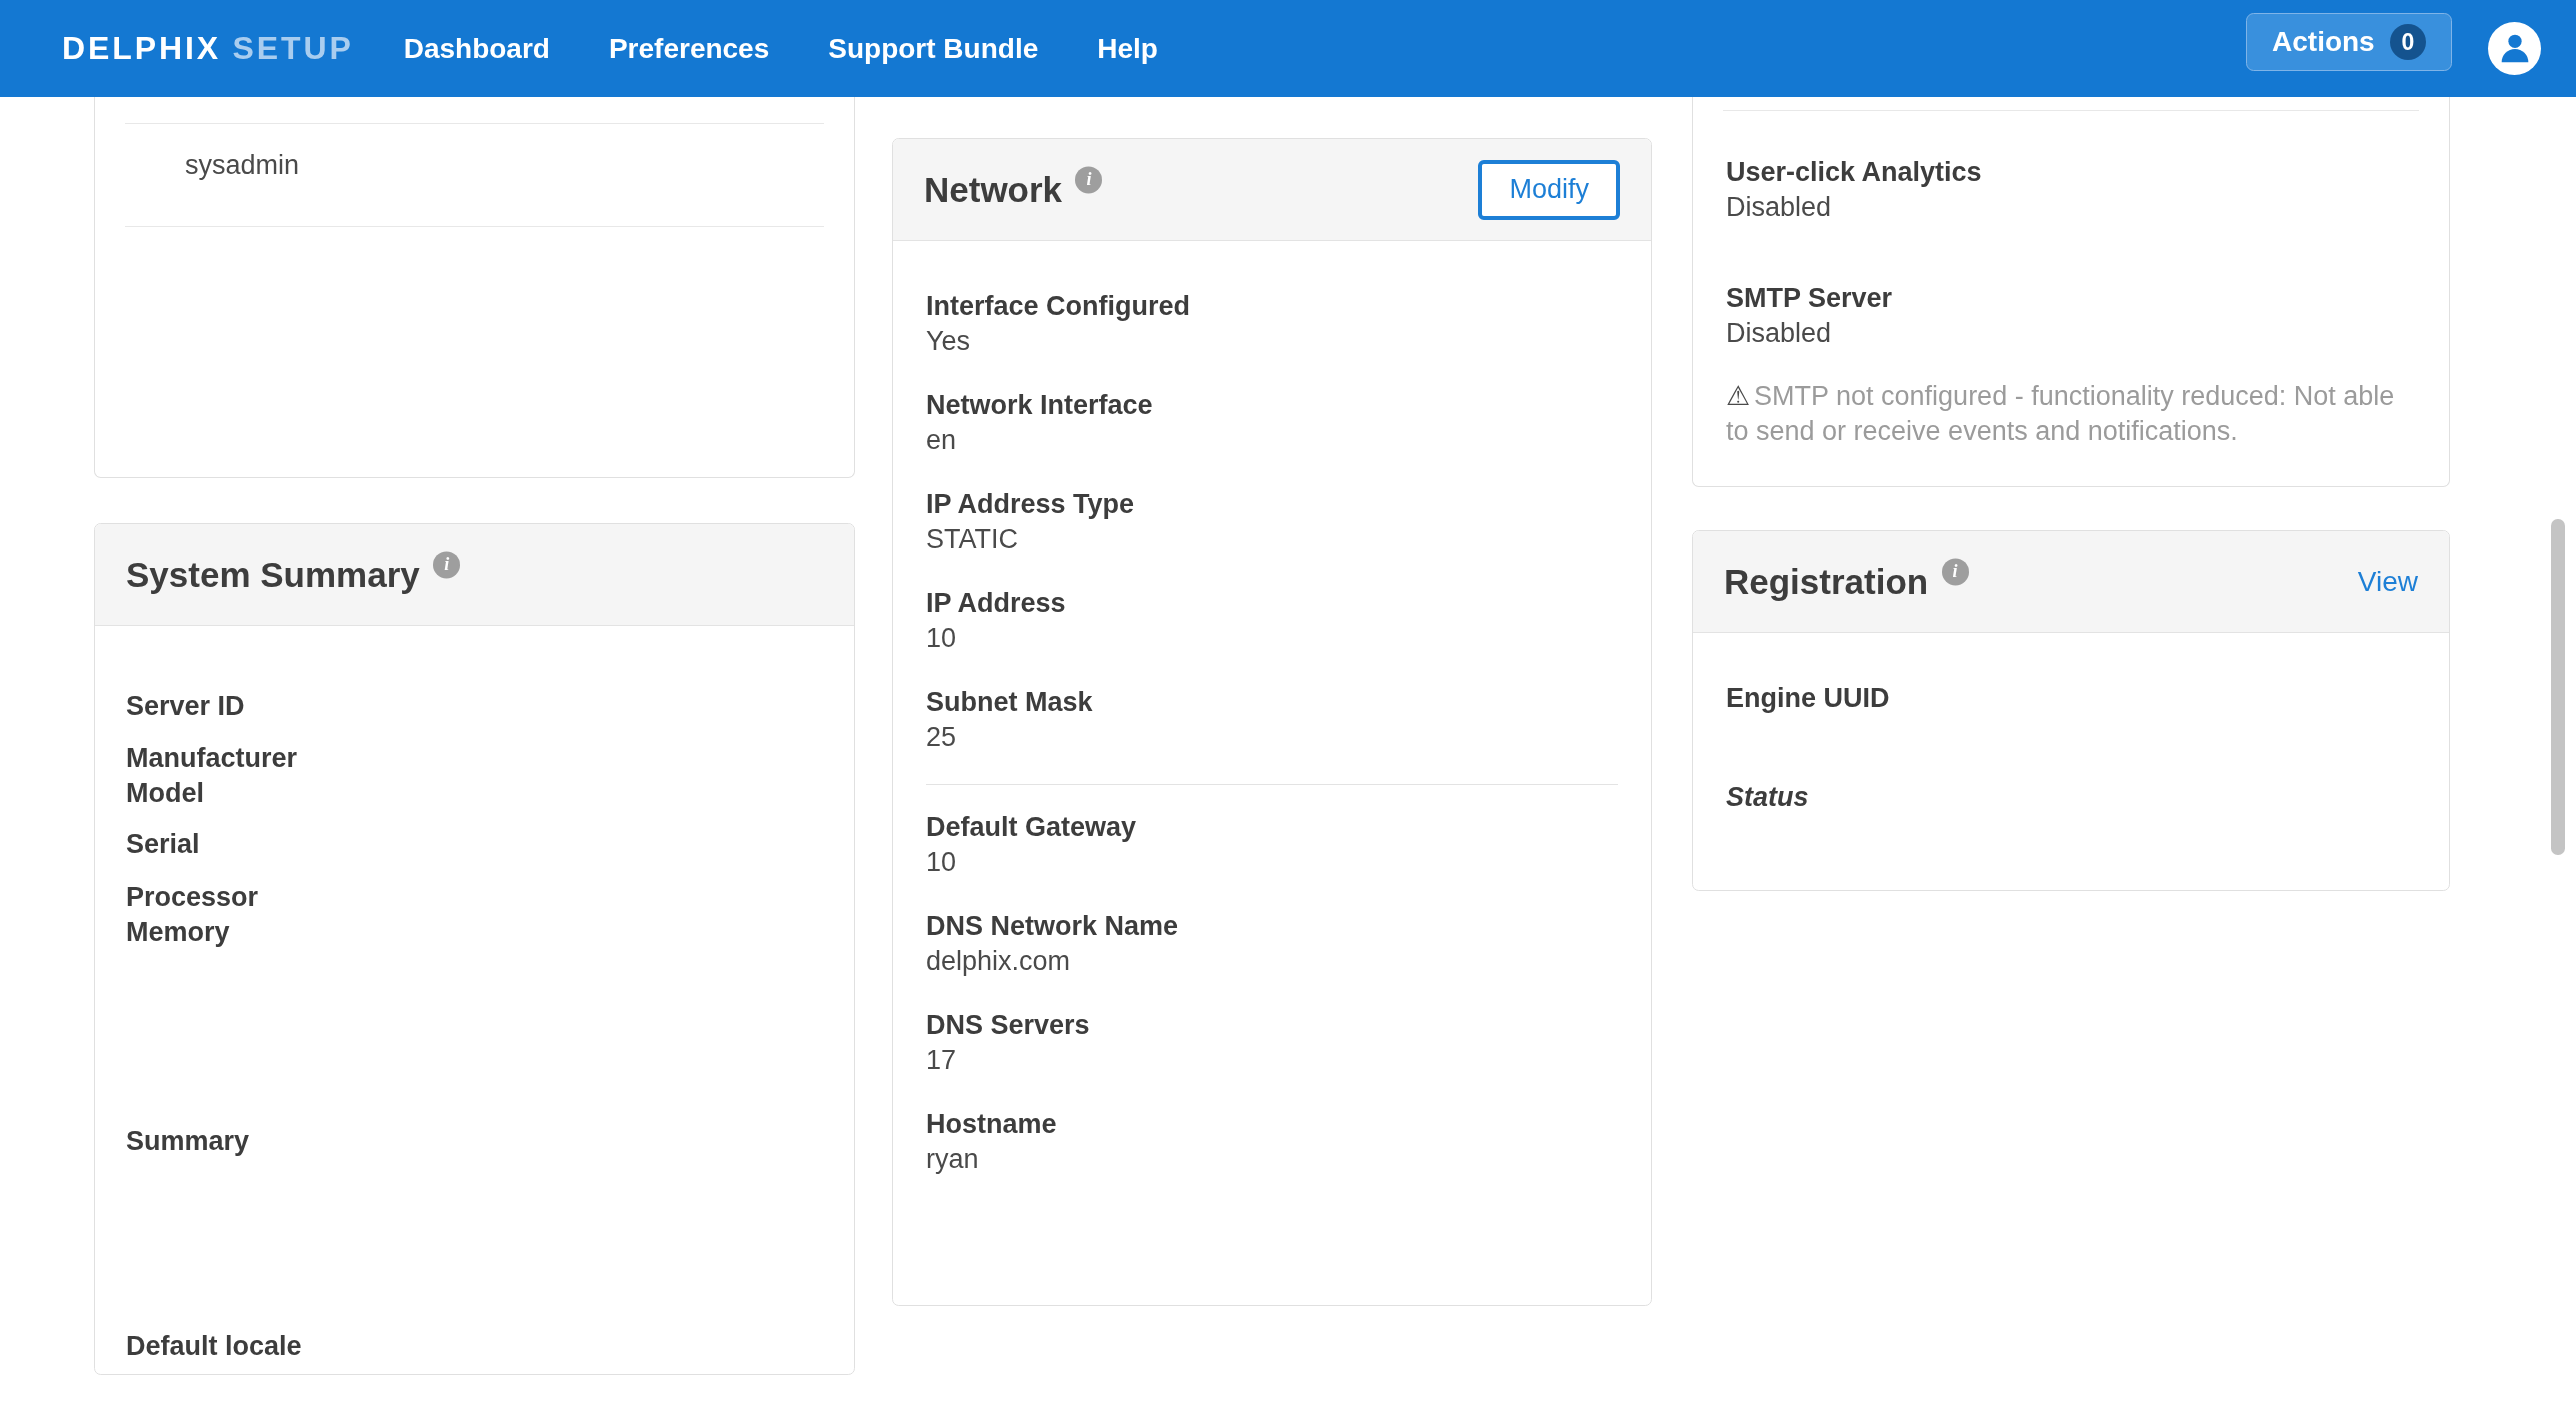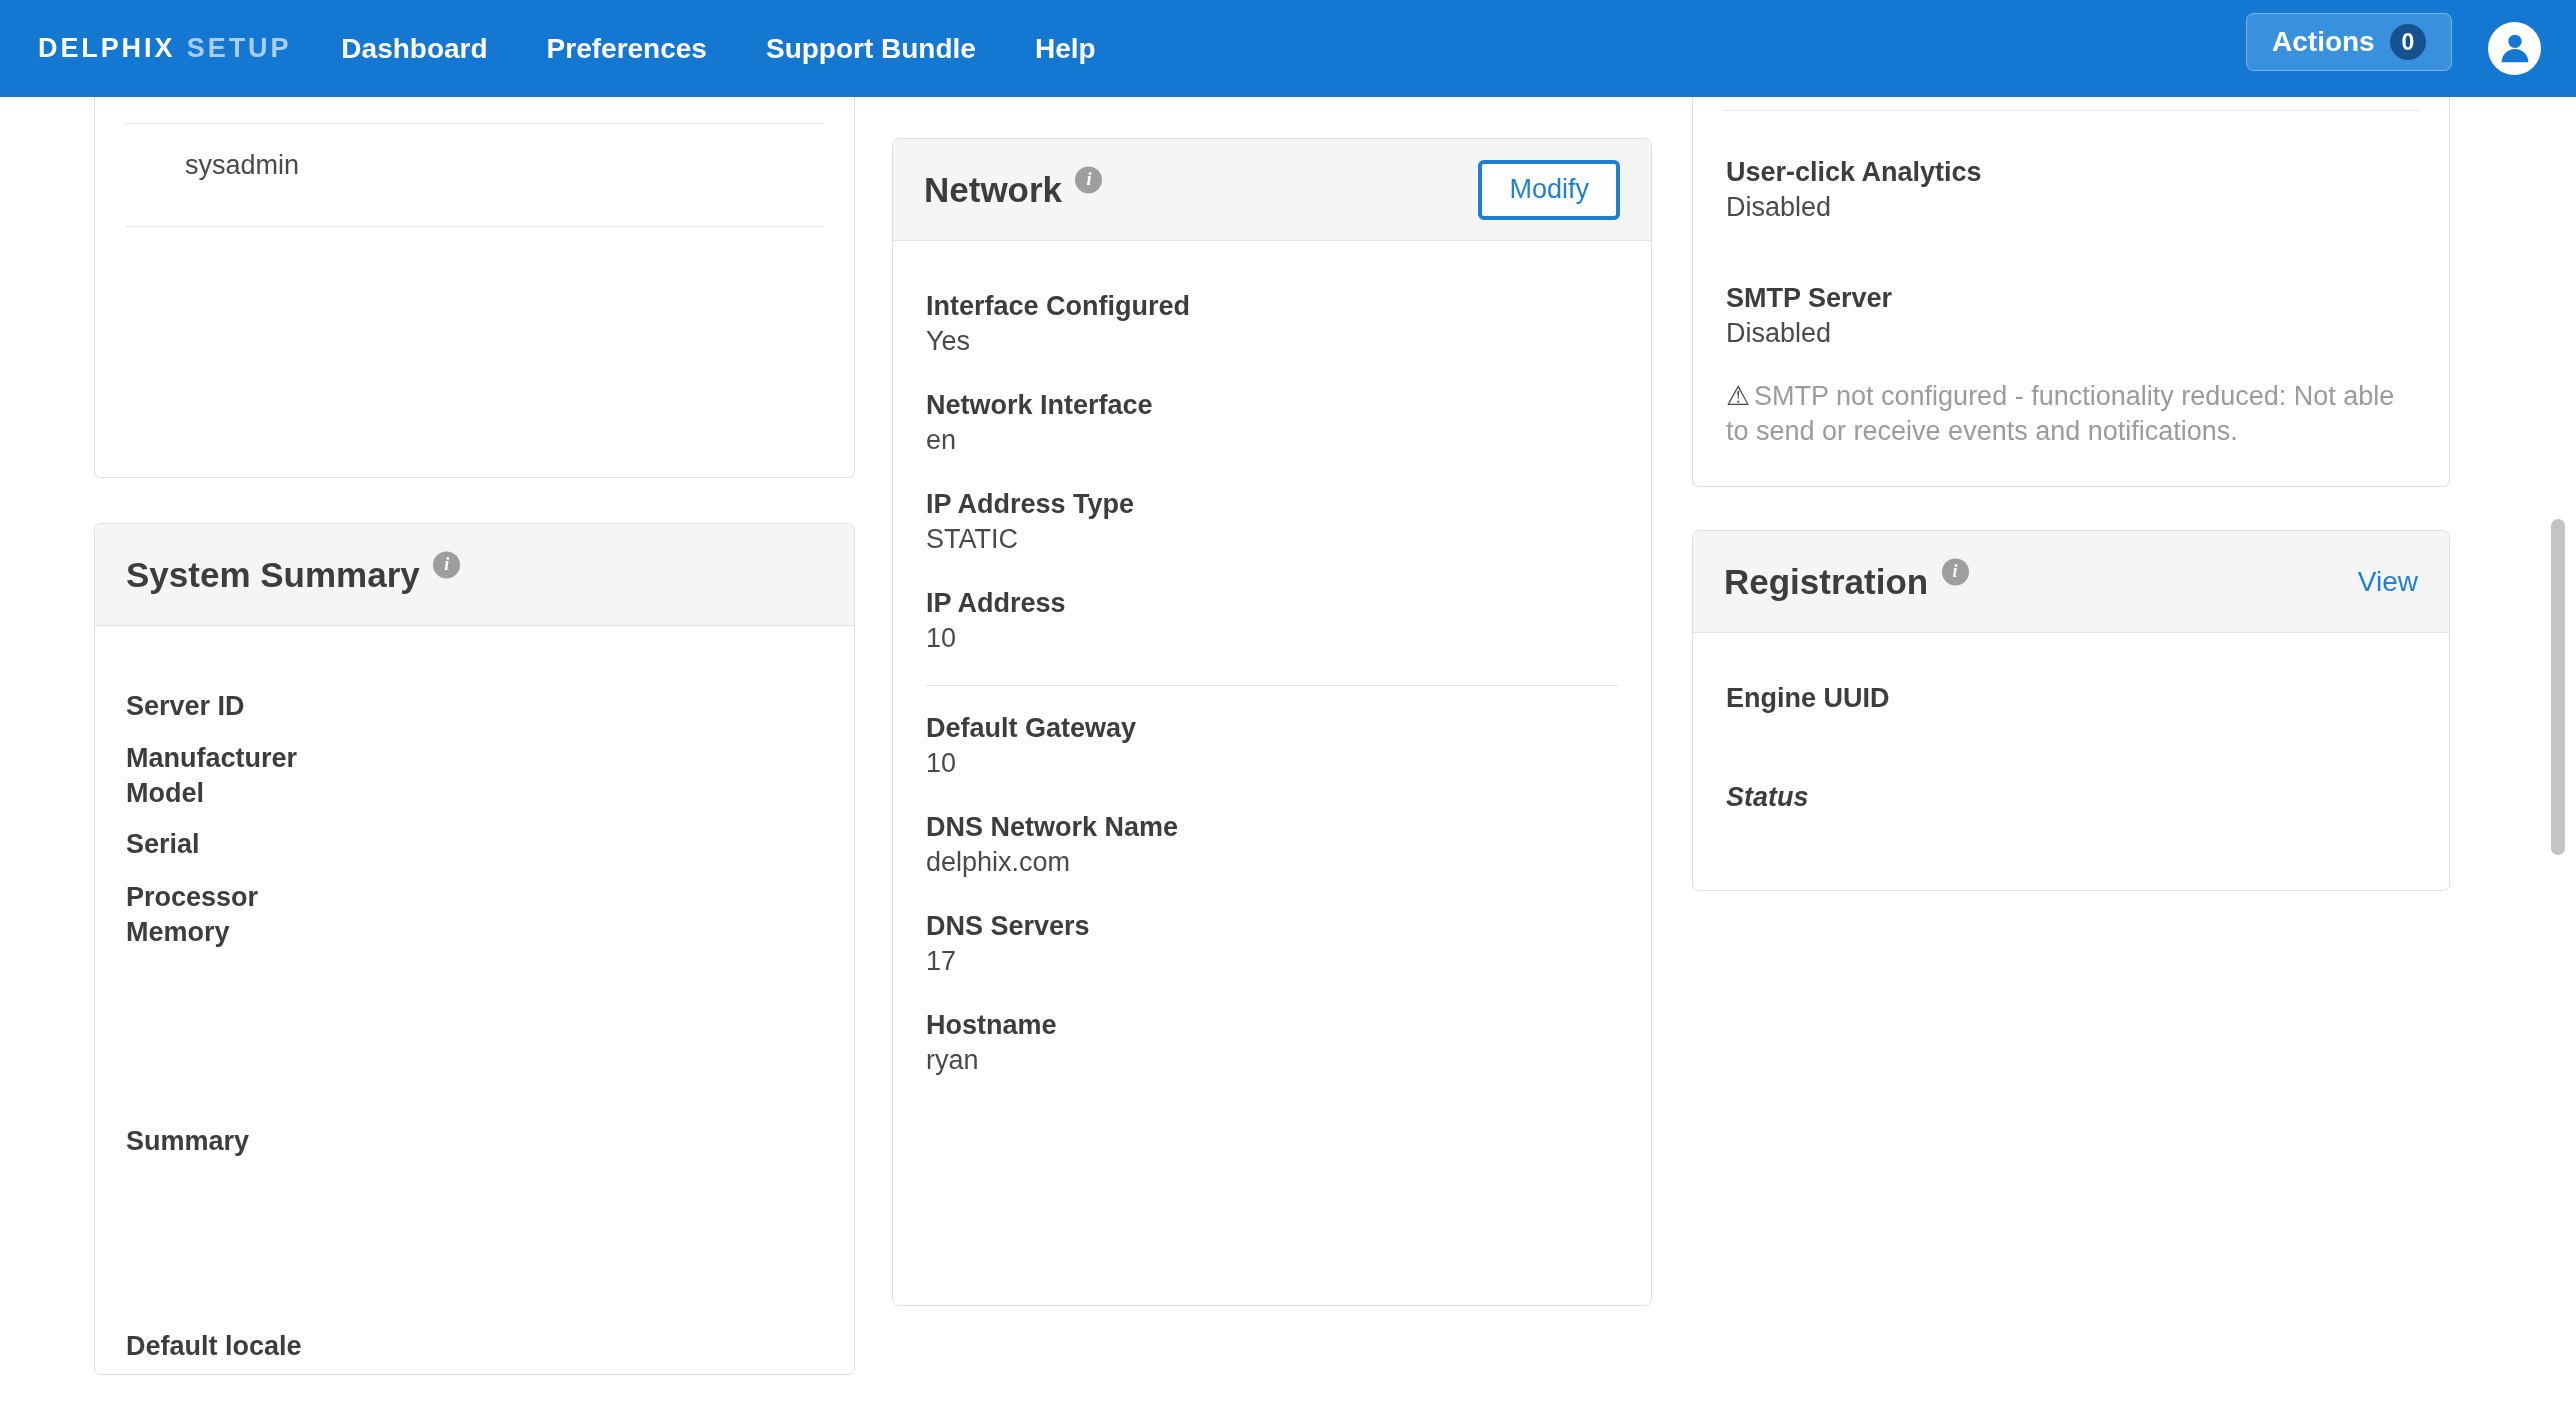--- a/index.html
+++ b/index.html
@@ -15,21 +15,21 @@
     --actions_border:#7fb4e8;
   }
   *{box-sizing:border-box;margin:0;padding:0;}
   html,body{margin:0;padding:0;background:#fff;}
   body{font-family:"Liberation Sans", sans-serif;}
   .page{position:relative;width:2576px;height:1408px;background:#ffffff;overflow:hidden;}
 
   
   .navbar{position:absolute;left:0;top:0;width:2576px;height:97px;background:var(--navbar_blue);
           display:flex;align-items:center;padding:0 38px;z-index:50;}
-  .brand{display:flex;align-items:baseline;letter-spacing:2.9px;font-size:27px;font-weight:700;white-space:nowrap;}
+  .brand{display:flex;align-items:baseline;letter-spacing:2.9px;font-size:32px;font-weight:700;white-space:nowrap;margin-left:24px;}
   .brand .b1{color:#ffffff;}
   .brand .b2{color:#a9cdef;margin-left:11.5px;font-weight:700;}
   .navlinks{display:flex;align-items:center;margin-left:50px;gap:59px;}
   .navlink{color:#ffffff;font-size:28px;font-weight:700;text-decoration:none;cursor:pointer;white-space:nowrap;}
   .actions-btn{position:absolute;top:13.4px;right:124px;height:58px;min-width:197px;
           background:var(--actions_bg);border:1.9px solid var(--actions_border);border-radius:7.7px;
           color:#ffffff;font-size:28px;font-weight:700;display:flex;align-items:center;justify-content:center;
           gap:15.3px;padding:0 25px;cursor:pointer;font-family:inherit;}
   .actions-badge{display:inline-flex;align-items:center;justify-content:center;width:36px;height:36px;
           border-radius:50%;background:var(--badge_bg);color:#fff;font-size:23px;font-weight:700;}
@@ -161,20 +161,24 @@
         <div class="fvalue">en</div>
       </div>
       <div class="field">
         <div class="flabel">IP Address Type</div>
         <div class="fvalue">STATIC</div>
       </div>
       <div class="field">
         <div class="flabel">IP Address</div>
         <div class="fvalue">10</div>
       </div>
+      <div class="field">
+        <div class="flabel">Subnet Mask</div>
+        <div class="fvalue">25</div>
+      </div>
       <hr class="body-hr">
       <div class="field">
         <div class="flabel">Default Gateway</div>
         <div class="fvalue">10</div>
       </div>
       <div class="field">
         <div class="flabel">DNS Network Name</div>
         <div class="fvalue">delphix.com</div>
       </div>
       <div class="field">

